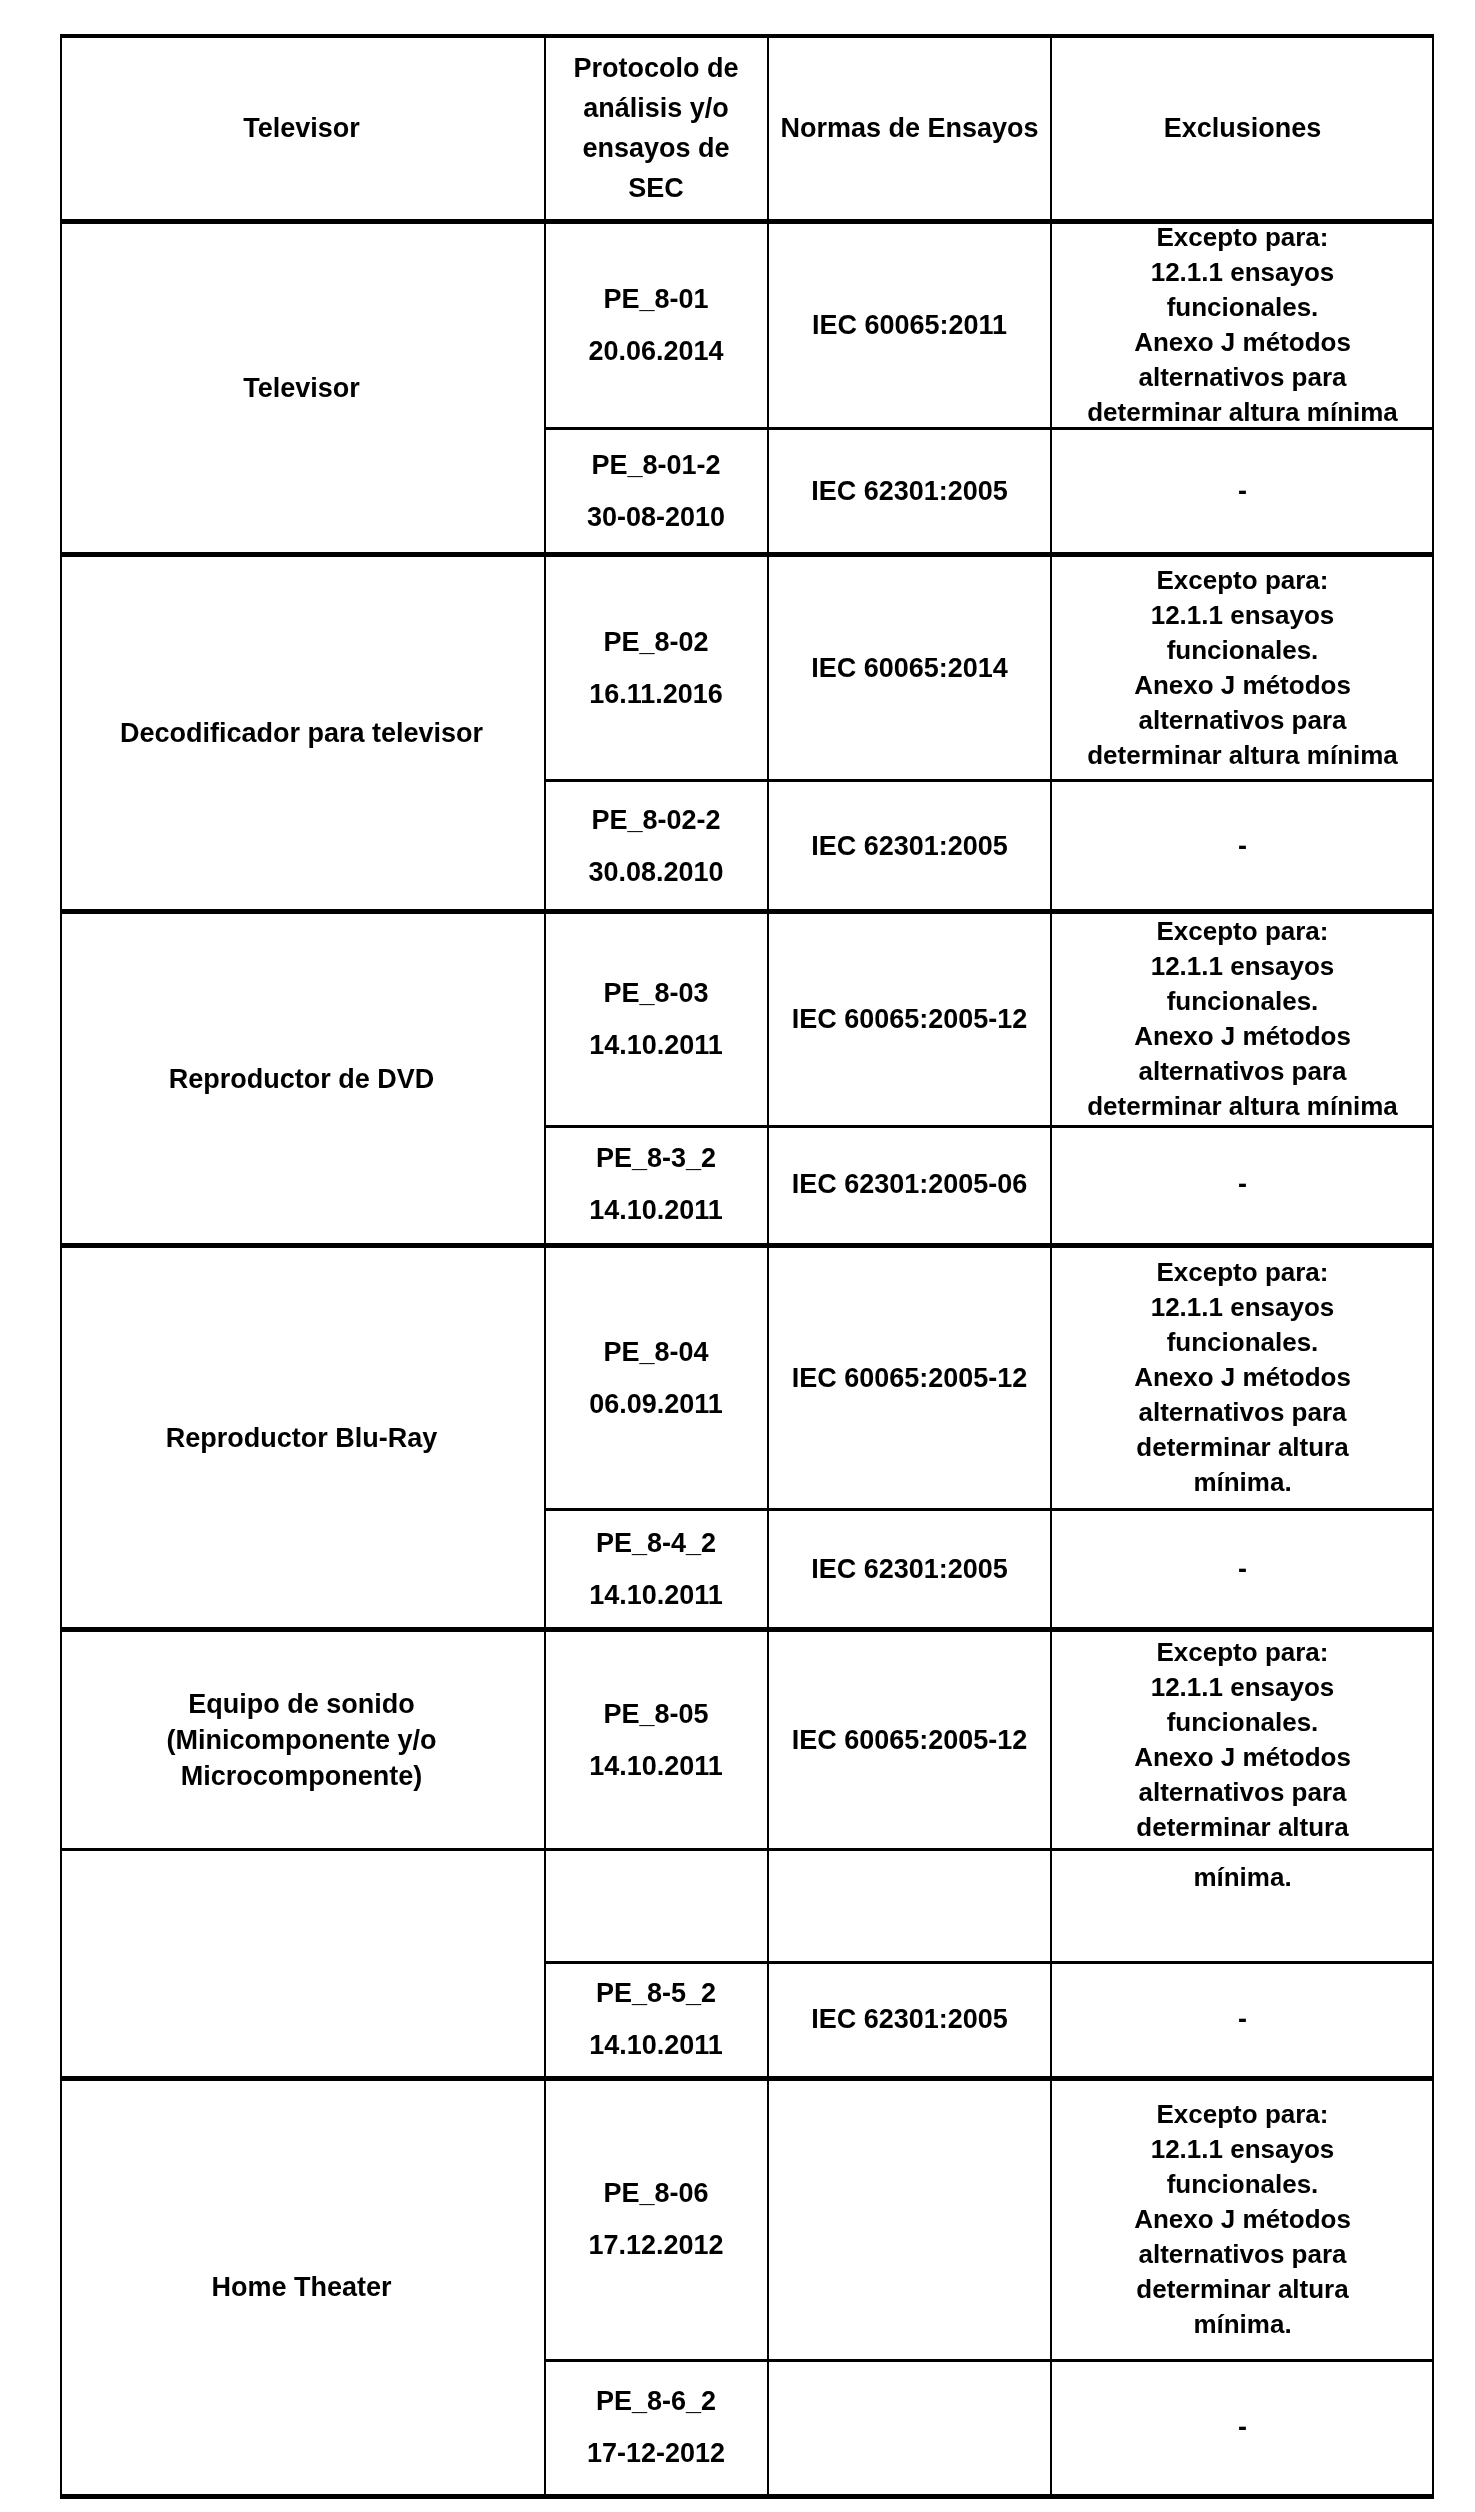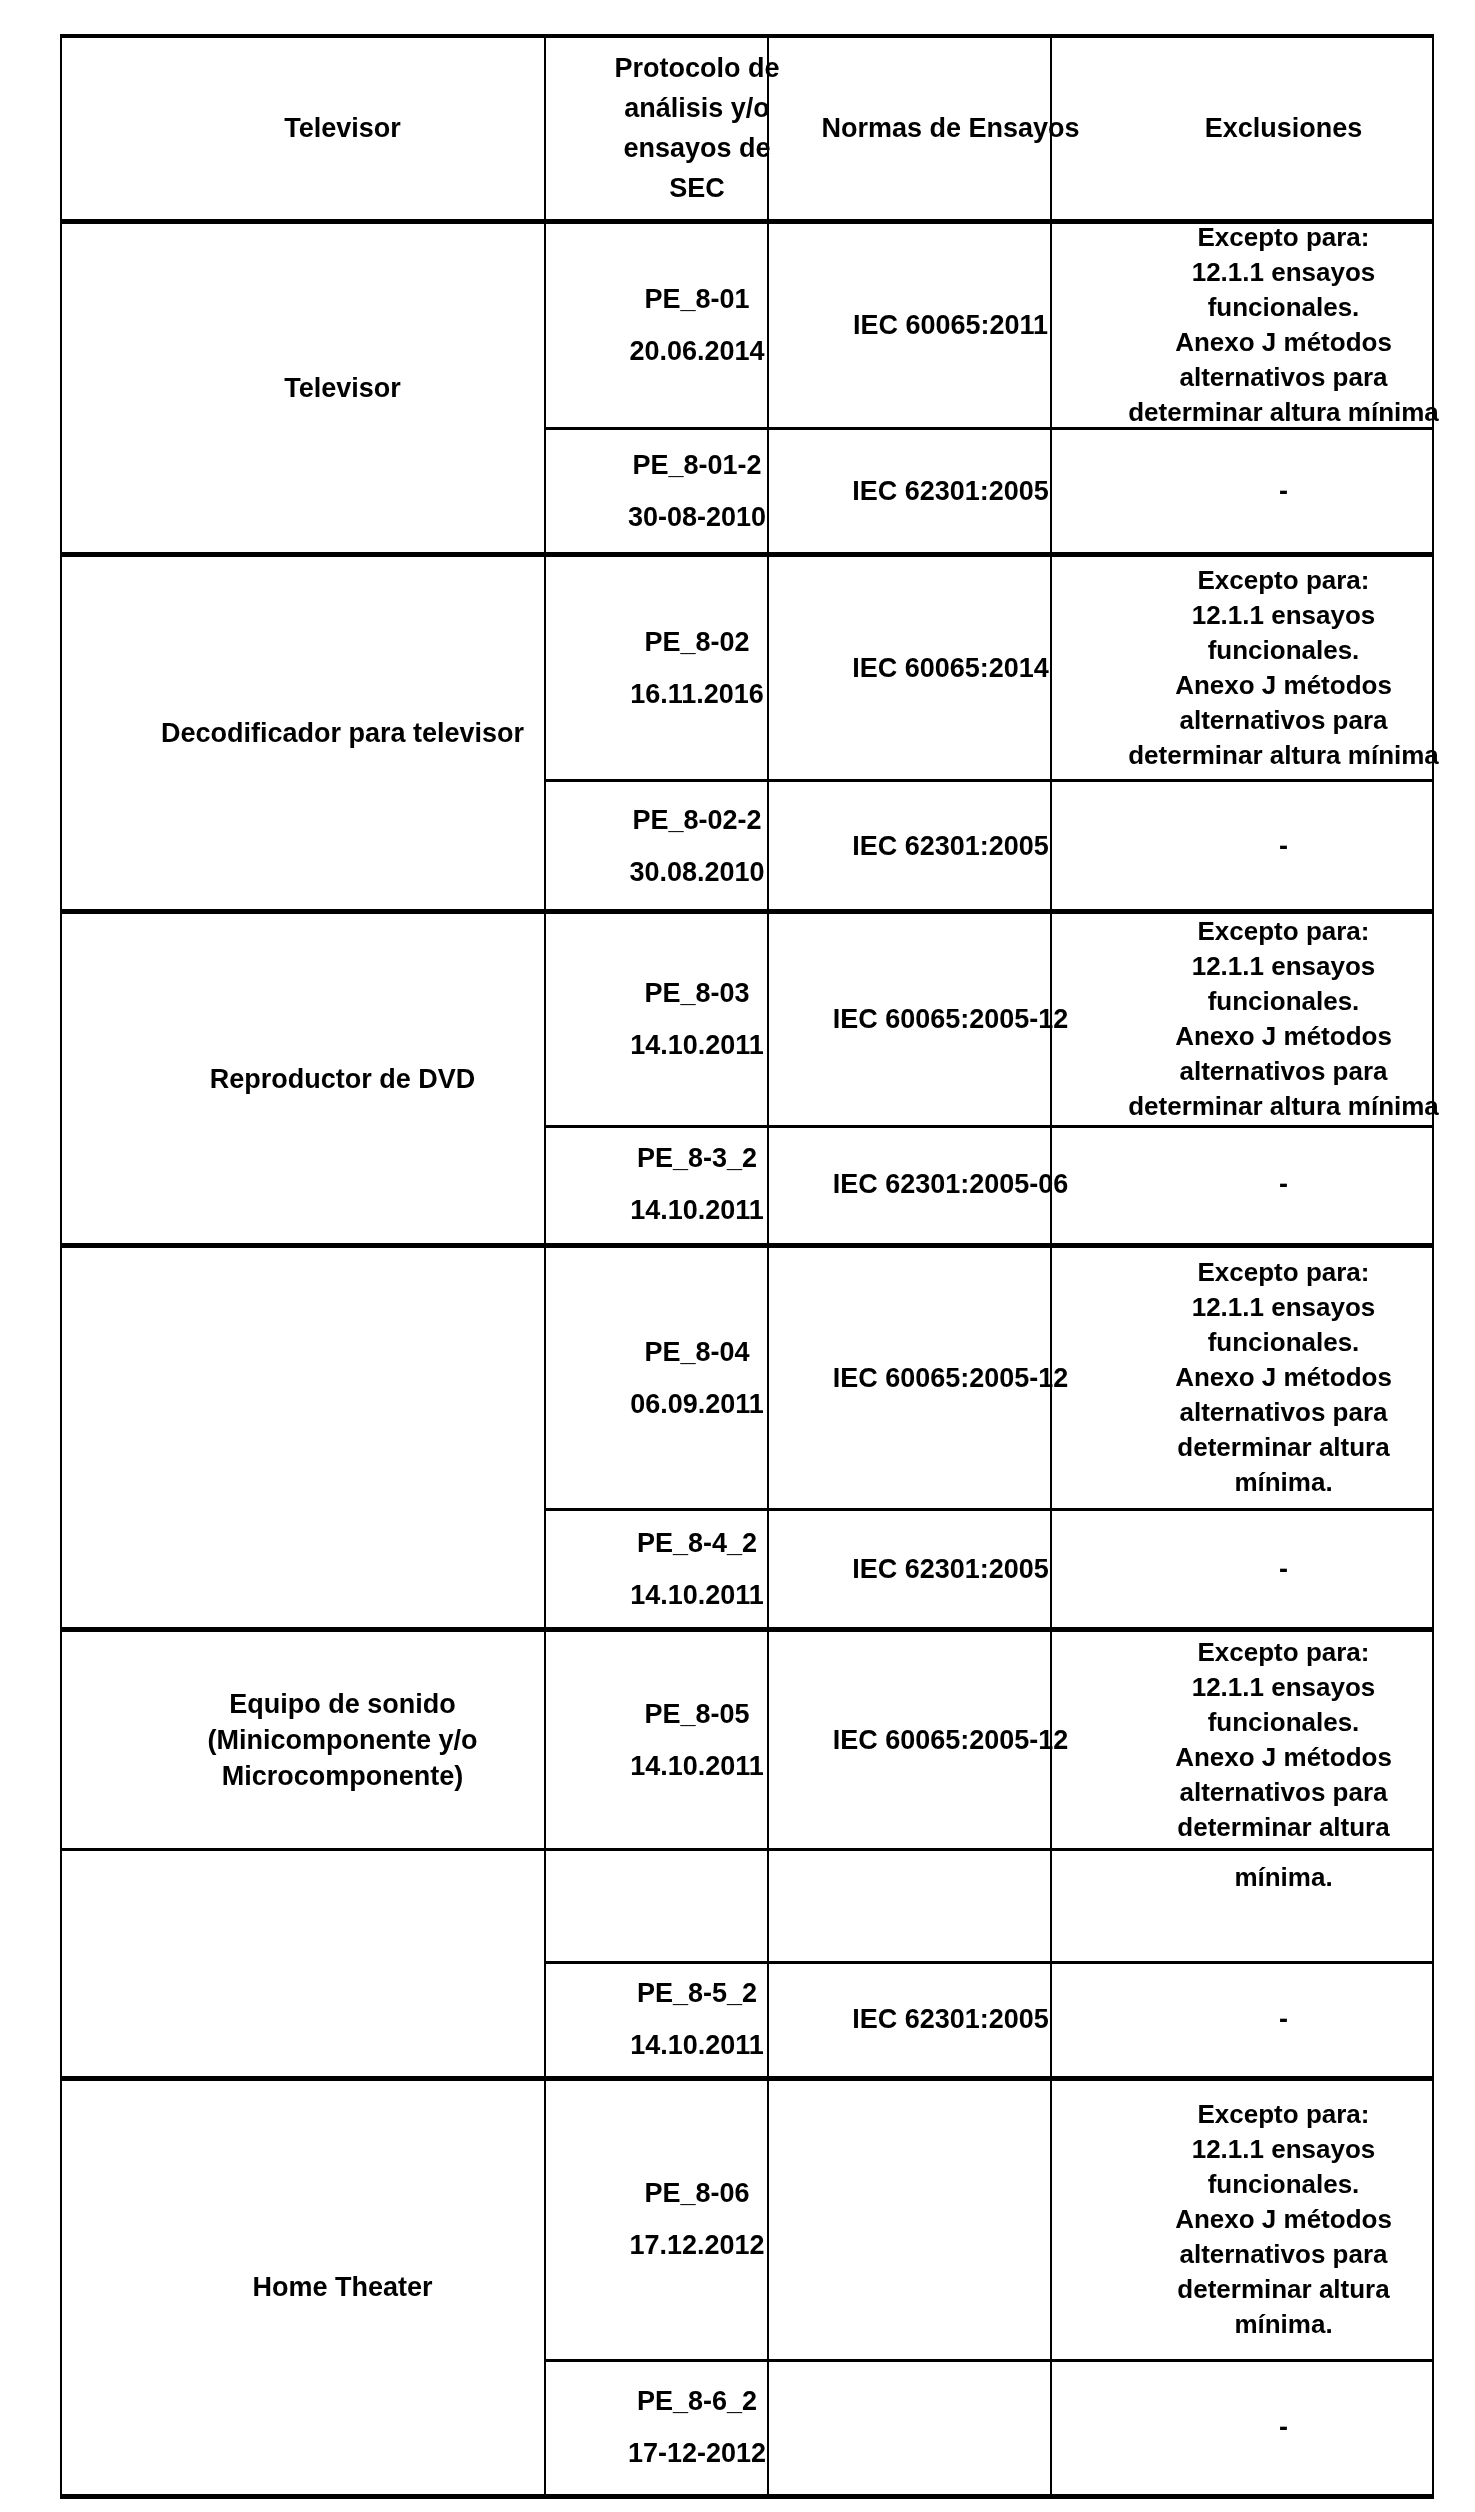--- a/index.html
+++ b/index.html
@@ -21,21 +21,20 @@
   .cell {
     position: absolute;
     display: flex;
     flex-direction: column;
     align-items: center;
     justify-content: center;
     text-align: center;
     font-size: 27px;
     line-height: 36px;
     white-space: pre-line;
-    margin-left: 41px;
   }
   .cell.excl { font-size: 26px; line-height: 35px; }
   .cell.proto { gap: 16px; }
   .cell.hdr-proto { line-height: 40px; }
   .cell.cont { justify-content: flex-start; padding-top: 9px; box-sizing: border-box; }
 </style>
 </head>
 <body>
 
 <div class="page">
@@ -120,20 +119,21 @@
 Anexo J métodos
 alternativos para
 determinar altura mínima</div>
   <div class="cell proto" style="left:547px;top:1127px;width:218px;height:114px">
     <span>PE_8-3_2</span>
     <span>14.10.2011</span>
   </div>
   <div class="cell" style="left:771px;top:1127px;width:277px;height:114px">IEC 62301:2005-06</div>
   <div class="cell" style="left:1054px;top:1127px;width:377px;height:114px">-</div>
 
+  <div class="cell" style="left:63px;top:1249px;width:477px;height:377px">Reproductor Blu-Ray</div>
   <div class="cell proto" style="left:547px;top:1249px;width:218px;height:257px">
     <span>PE_8-04</span>
     <span>06.09.2011</span>
   </div>
   <div class="cell" style="left:771px;top:1249px;width:277px;height:257px">IEC 60065:2005-12</div>
   <div class="cell excl" style="left:1054px;top:1249px;width:377px;height:257px">Excepto para:
 12.1.1 ensayos
 funcionales.
 Anexo J métodos
 alternativos para

